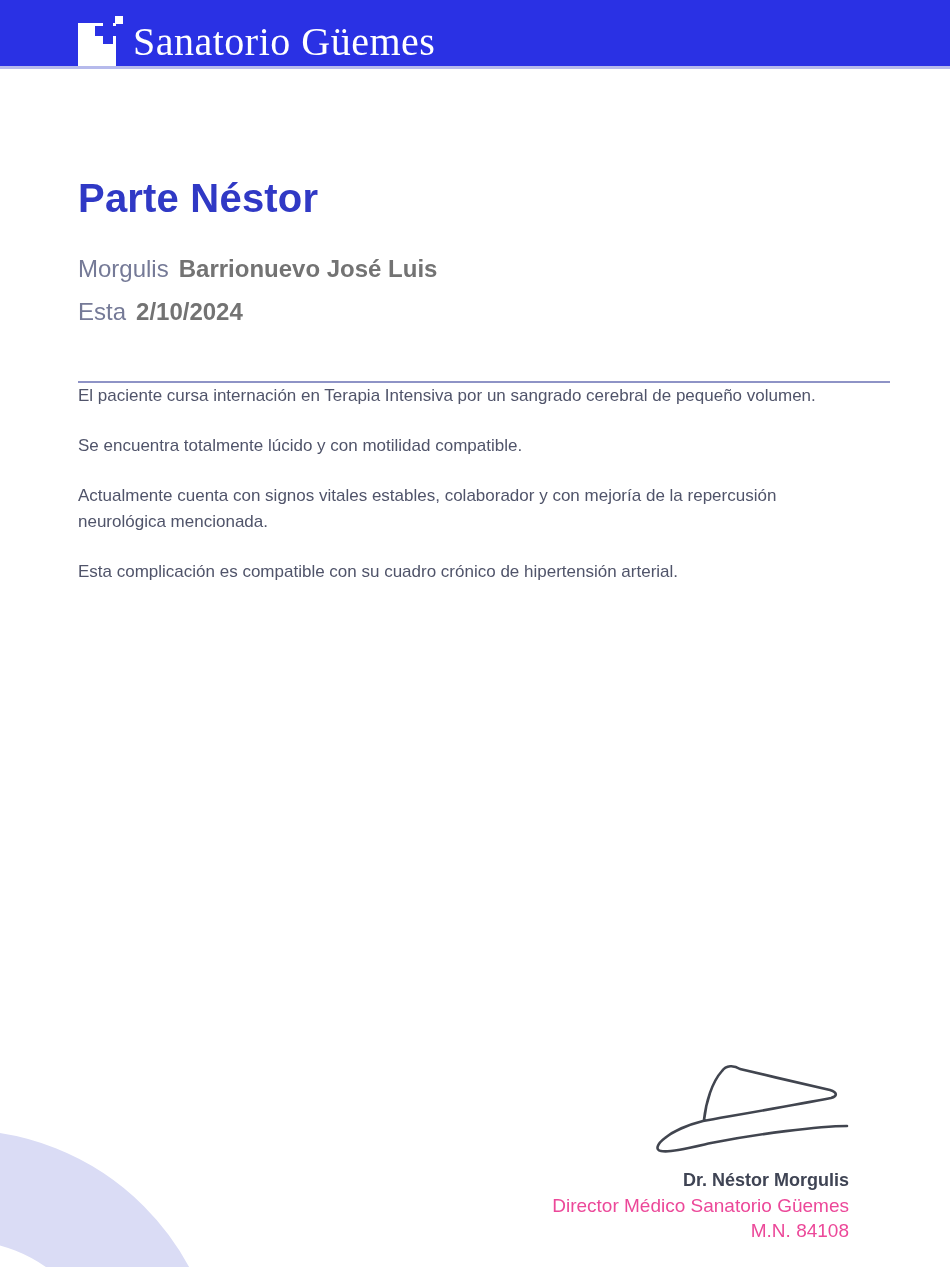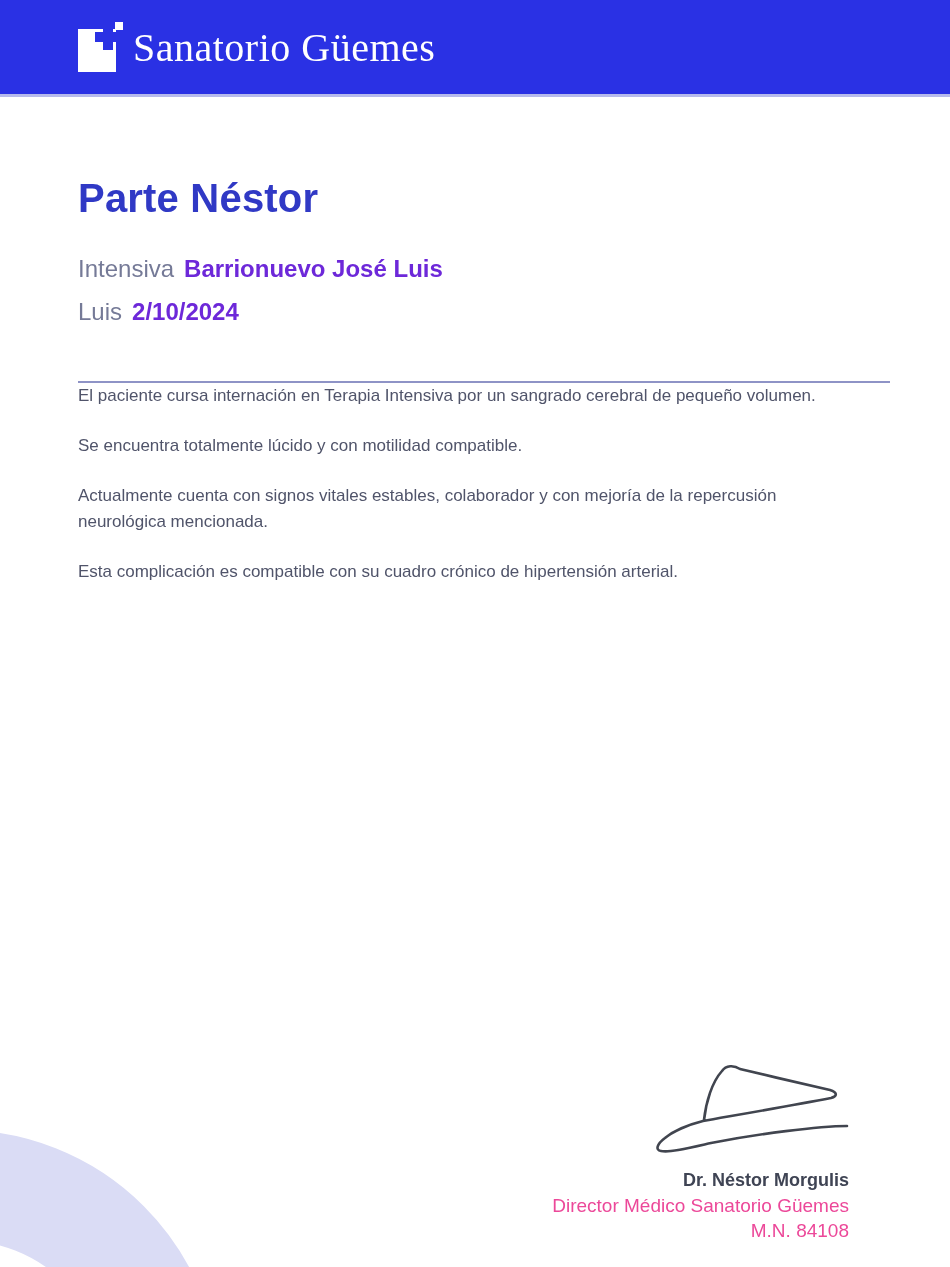--- a/index.html
+++ b/index.html
@@ -10,25 +10,25 @@
     height: 1267px;
     background: #ffffff;
     overflow: hidden;
     font-family: "Liberation Sans", sans-serif;
   }
 
   
   .header {
     position: absolute;
     top: 0; left: 0; right: 0;
-    height: 97px;
+    height: 69px;
     background: #2a31e4;
     border-bottom: 3px solid #b6baec;
     display: flex;
-    align-items: center;
+    align-items: flex-end;
     padding-left: 78px;
   }
   .brand {
     display: flex;
     align-items: center;
   }
   .brand-logo {
     width: 46px;
     height: 50px;
     margin-right: 9px;
@@ -59,21 +59,21 @@
   .meta {
     margin-top: 26px;
     font-size: 24px;
     line-height: 43px;
   }
   .meta .label {
     color: #757a97;
     margin-right: 10px;
   }
   .meta .value {
-    color: #6d28d9;
+    color: #737373;
     font-weight: bold;
   }
   .rule {
     margin-top: 48px;
     border: none;
     border-top: 2px solid #8e93c6;
     width: 812px;
   }
   .paragraphs {
     width: 745px;
@@ -144,24 +144,24 @@
       </svg>
       <div class="brand-name">Sanatorio Güemes</div>
     </div>
   </div>
 
   <div class="content">
     <div class="doc-title">Parte Néstor</div>
 
     <div class="meta">
       <div>
-        <span class="label">Intensiva</span><span class="value">Barrionuevo José Luis</span>
+        <span class="label">Morgulis</span><span class="value">Barrionuevo José Luis</span>
       </div>
       <div>
-        <span class="label">Luis</span><span class="value">2/10/2024</span>
+        <span class="label">Esta</span><span class="value">2/10/2024</span>
       </div>
     </div>
 
     <hr class="rule">
 
     <div class="paragraphs">
       <p>El paciente cursa internación en Terapia Intensiva por un sangrado cerebral de pequeño volumen.</p>
       <p>Se encuentra totalmente lúcido y con motilidad compatible.</p>
       <p>Actualmente cuenta con signos vitales estables, colaborador y con mejoría de la repercusión neurológica mencionada.</p>
       <p>Esta complicación es compatible con su cuadro crónico de hipertensión arterial.</p>

